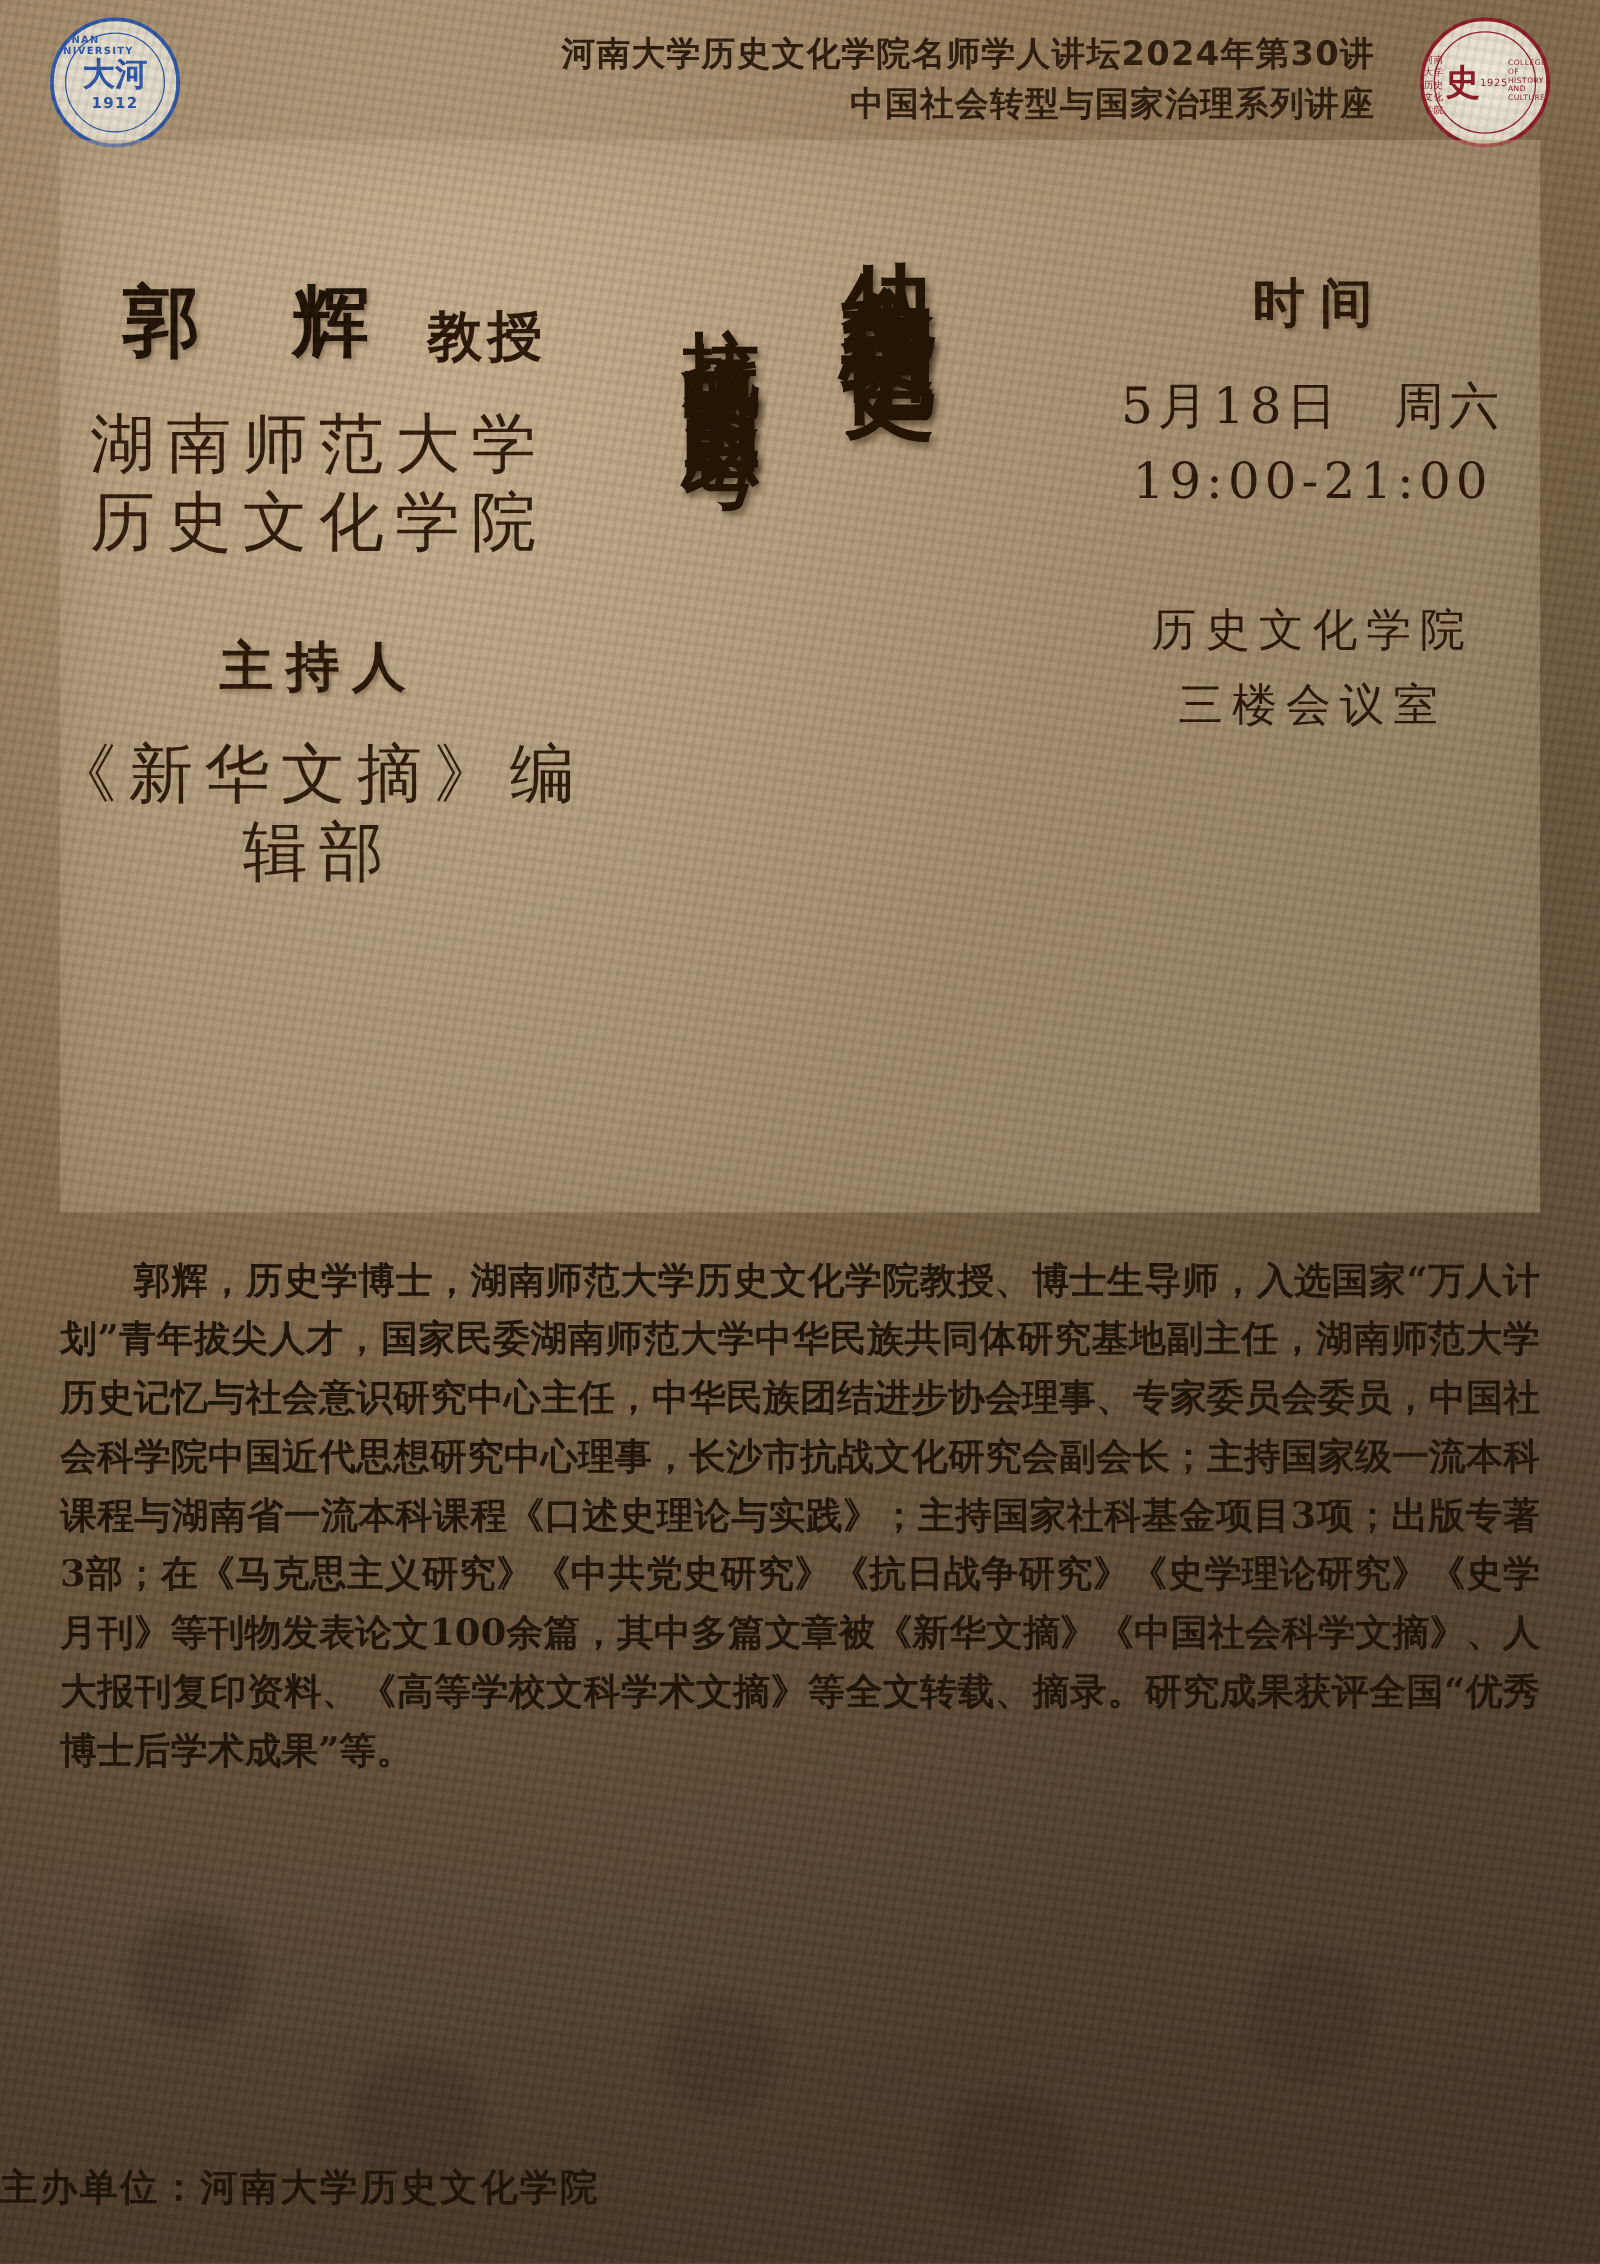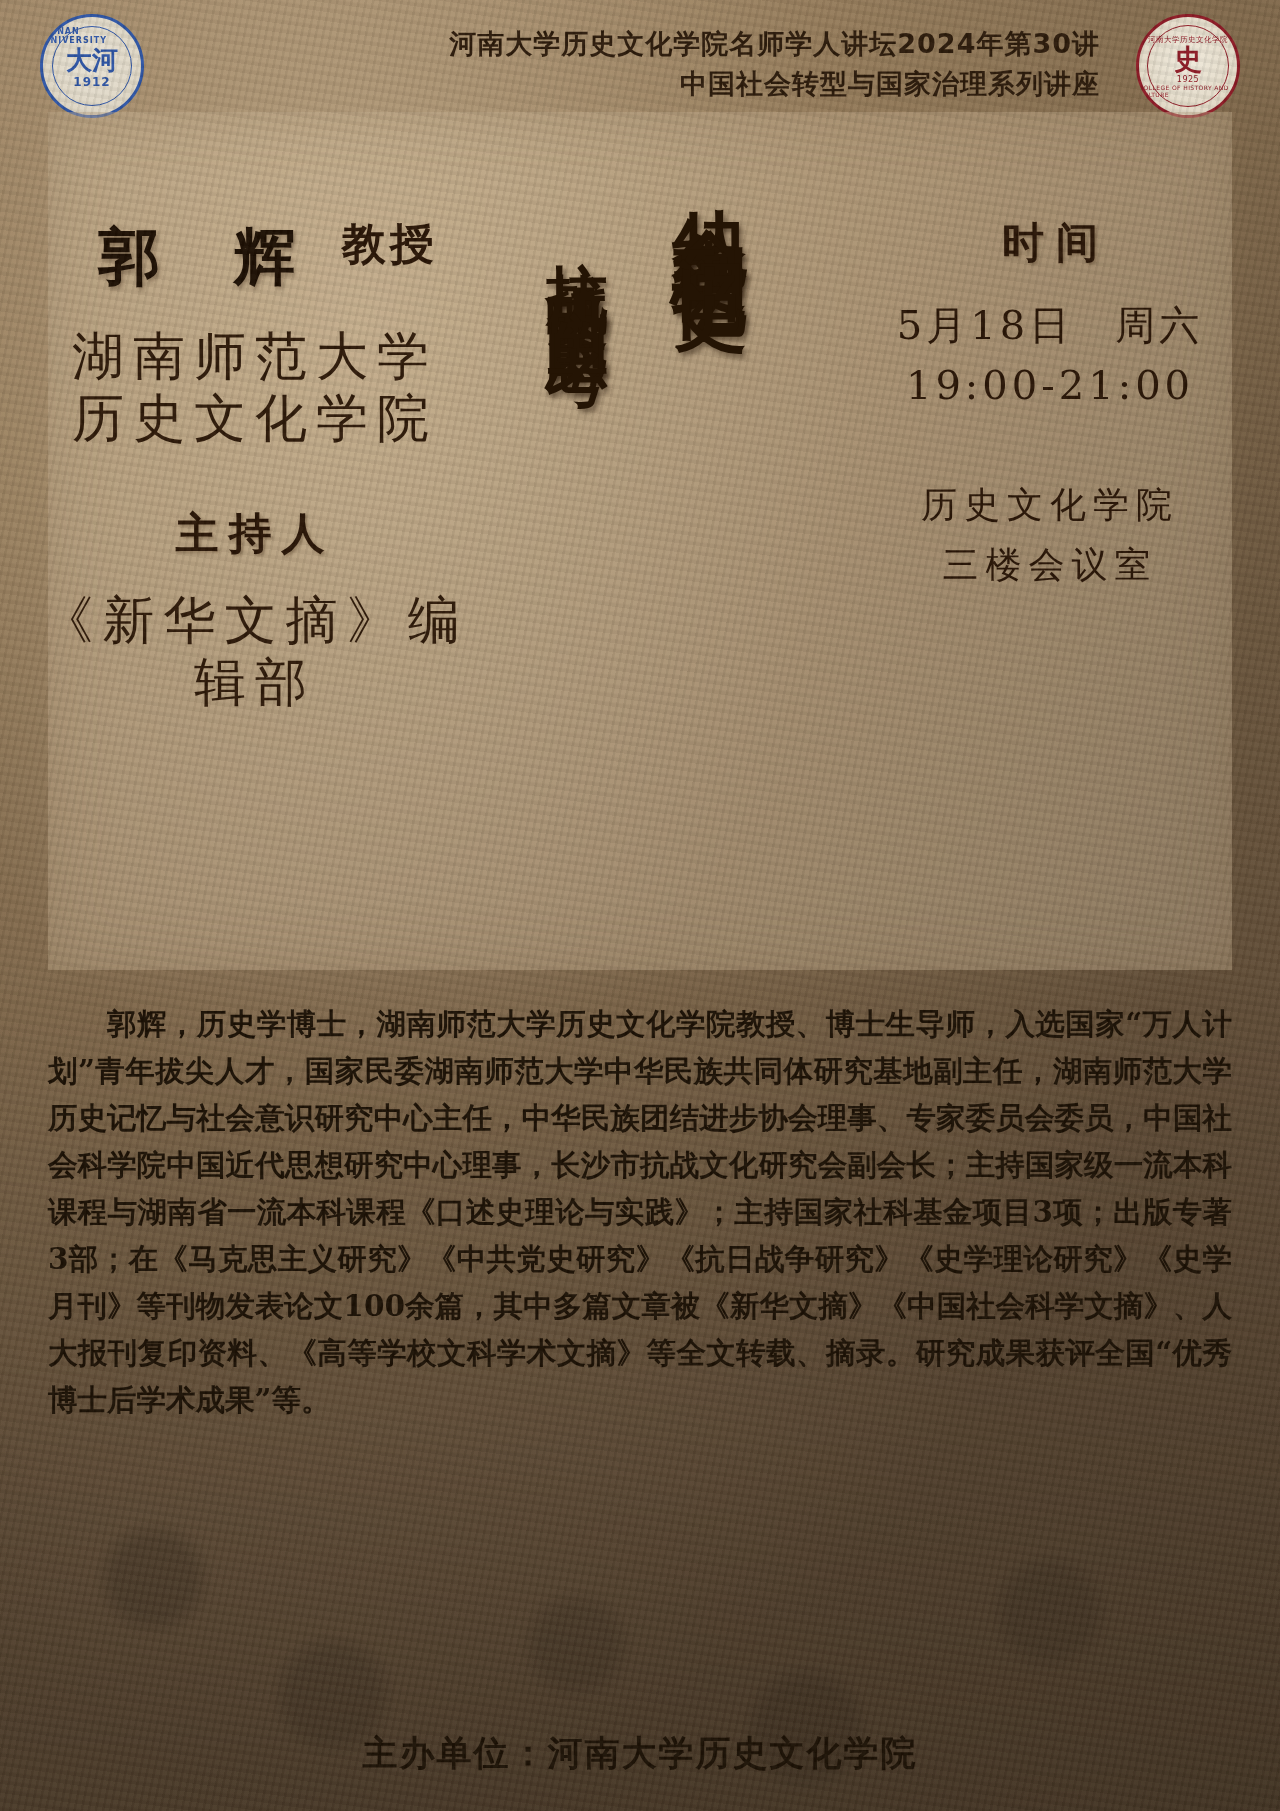--- a/index.html
+++ b/index.html
@@ -95,21 +95,21 @@
   }
 
   .logo-college {
     position: absolute;
     right: 40px; top: 14px;
     width: 104px; height: 104px;
     border-radius: 50%;
     border: 3px solid #8e1b26;
     background: radial-gradient(circle at 50% 45%, #efe9db 0%, #e2d9c6 70%, #d2c7b1 100%);
     box-sizing: border-box;
-    display: flex; flex-direction: column;
+    display: flex; flex-direction: row;
     align-items: center; justify-content: center;
     color: #8e1b26;
     overflow: hidden;
   }
   .logo-college .ring-top { font-size: 7.5px; letter-spacing: .5px; margin-top: 3px; }
   .logo-college .glyph { font-size: 28px; font-weight: bold; line-height: 30px; }
   .logo-college .year { font-size: 8px; letter-spacing: .5px; }
   .logo-college .ring-bottom { font-size: 6px; letter-spacing: .4px; margin-bottom: 3px; }
   .logo-college .inner-circle {
     position: absolute;
@@ -173,21 +173,21 @@
   }
   .label-big {
     font-size: 43px;
     font-weight: bold;
     letter-spacing: 10px;
     margin: 0 0 26px 0;
     text-shadow: 2px 2px 3px rgba(60,36,14,0.3);
   }
   .name-row {
     display: flex;
-    align-items: flex-start;
+    align-items: flex-end;
     justify-content: center;
     gap: 20px;
     margin-bottom: 26px;
   }
   .name-main {
     font-size: 62px;
     font-weight: bold;
     letter-spacing: 26px;
     text-indent: 26px;
     color: #1e1004;
@@ -253,24 +253,24 @@
     text-align: justify;
     letter-spacing: 0px;
     font-weight: bold;
   }
   .bio p { margin: 0; text-indent: 2em; }
 
   .footer {
     position: absolute;
     left: 0; right: 0;
     top: 1730px;
-    text-align: center;
+    text-align: left;
     color: #1d1206;
     font-family: "DejaVu Serif", "Liberation Serif", serif;
-    font-size: 35px;
+    font-size: 30px;
     font-weight: bold;
     letter-spacing: 2px;
   }
 </style>
 </head>
 <body>
 
 <div class="poster">
   <div class="photo-texture"></div>
 

